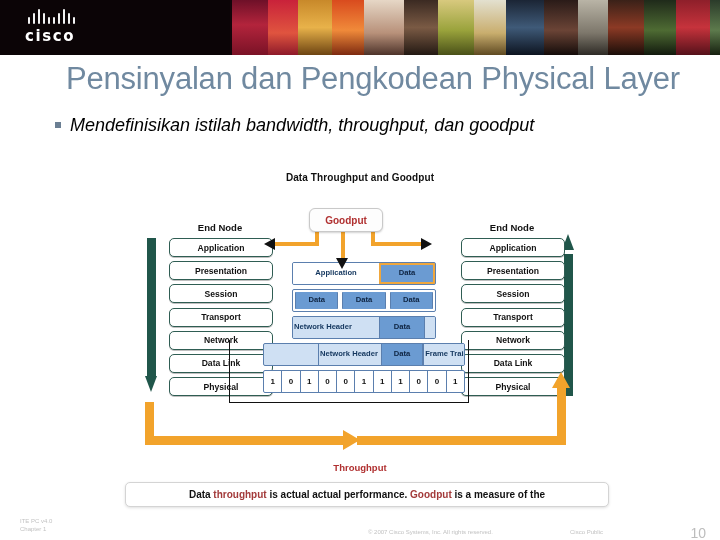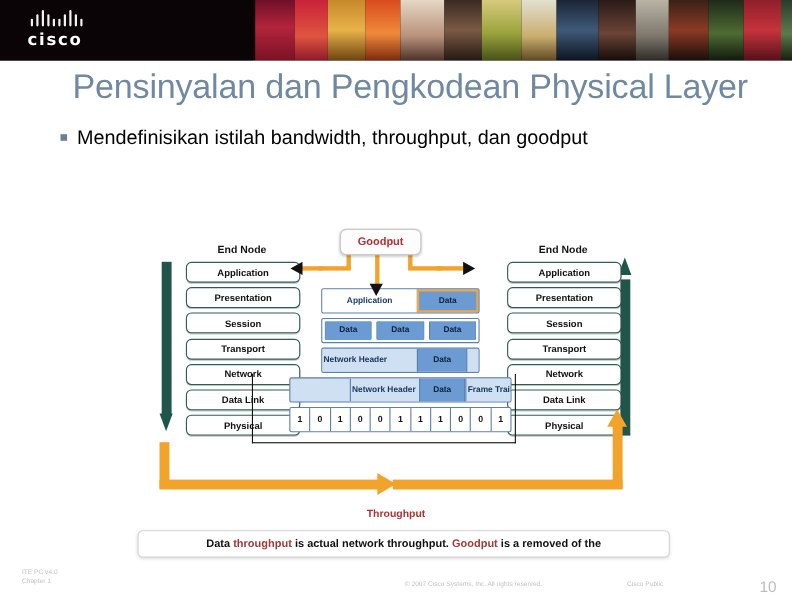--- a/index.html
+++ b/index.html
@@ -23,21 +23,21 @@
   .cna-text{position:absolute;right:8px;top:27px;color:#ffffff;font-size:16px;font-weight:bold;
             letter-spacing:.2px;text-shadow:0 1px 2px rgba(0,0,0,.85);white-space:nowrap;}
   .cna-text sup{font-size:8px;vertical-align:super;}
 
   
   .slide-title{position:absolute;left:66px;top:56px;width:640px;color:#7089a0;
                font-size:31px;font-weight:normal;line-height:45px;letter-spacing:-.2px;}
   .bullet-block{position:absolute;left:55px;top:112px;width:620px;}
   .bullet{display:flex;gap:9px;color:#000;font-size:18px;line-height:27px;}
   .bullet .sq{flex:0 0 auto;width:6px;height:6px;background:#6b7f93;margin-top:10px;}
-  .bullet .btxt{flex:1 1 auto;}
+  .bullet .btxt{flex:1 1 auto;font-style:italic;}
 
   
   .diagram{position:absolute;left:145px;top:172px;width:430px;height:315px;}
   .diag-title{position:absolute;left:0;top:0;width:430px;text-align:center;
               font-size:10px;font-weight:bold;color:#111;letter-spacing:.1px;}
   .endnode{position:absolute;top:50px;font-size:9.5px;font-weight:bold;color:#111;}
   .endnode.l{left:20px;width:110px;text-align:center;}
   .endnode.r{right:8px;width:110px;text-align:center;}
 
   .stack{position:absolute;top:66px;width:104px;}
@@ -152,20 +152,21 @@
 
 <div class="bullet-block">
   <div class="bullet">
     <span class="sq"></span>
     <span class="btxt">Mendefinisikan istilah bandwidth, throughput, dan goodput</span>
   </div>
 </div>
 
 <div class="diagram">
 
+  <div class="diag-title">Data Throughput and Goodput</div>
 
   <div class="endnode l">End Node</div>
   <div class="endnode r">End Node</div>
 
   <div class="garrow down">
     <div class="shaft"></div>
       <div class="head"></div>
   </div>
 
   <div class="garrow up">
@@ -253,21 +254,21 @@
   <div class="ora" style="left:0px;top:230px;width:9px;height:42px;"></div>
   <div class="ora" style="left:0px;top:264px;width:200px;height:9px;"></div>
   <div class="ora" style="left:212px;top:264px;width:209px;height:9px;"></div>
   <div class="ora" style="left:412px;top:214px;width:9px;height:58px;"></div>
   <div class="oarrow" style="left:198px;top:258px;border-top:10px solid transparent;border-bottom:10px solid transparent;border-left:17px solid #f2a32b;"></div>
   <div class="oarrow" style="left:407px;top:200px;border-left:9.5px solid transparent;border-right:9.5px solid transparent;border-bottom:16px solid #f2a32b;"></div>
   <div class="thr-label">Throughput</div>
 </div>
 
 <div class="caption">
-  <span>Data </span><span class="red">throughput</span><span> is actual network throughput. </span><span class="red">Goodput</span><span> is a removed of the</span><br>
+  <span>Data </span><span class="red">throughput</span><span> is actual actual performance. </span><span class="red">Goodput</span><span> is a measure of the</span><br>
 </div>
 
 <div class="footer">
   <div class="f-left">
     <div>ITE PC v4.0</div>
     <div>Chapter 1</div>
   </div>
   <div class="f-copy">© 2007 Cisco Systems, Inc. All rights reserved.</div>
   <div class="f-pub">Cisco Public</div>
   <div class="f-page">10</div>

